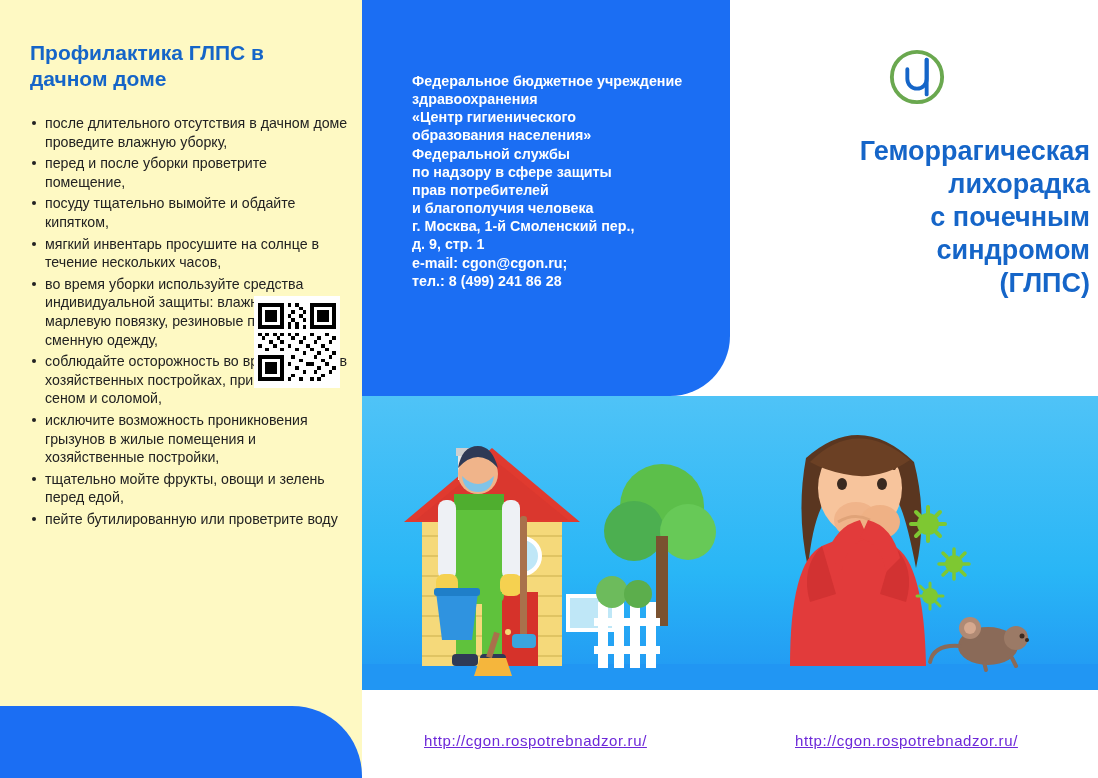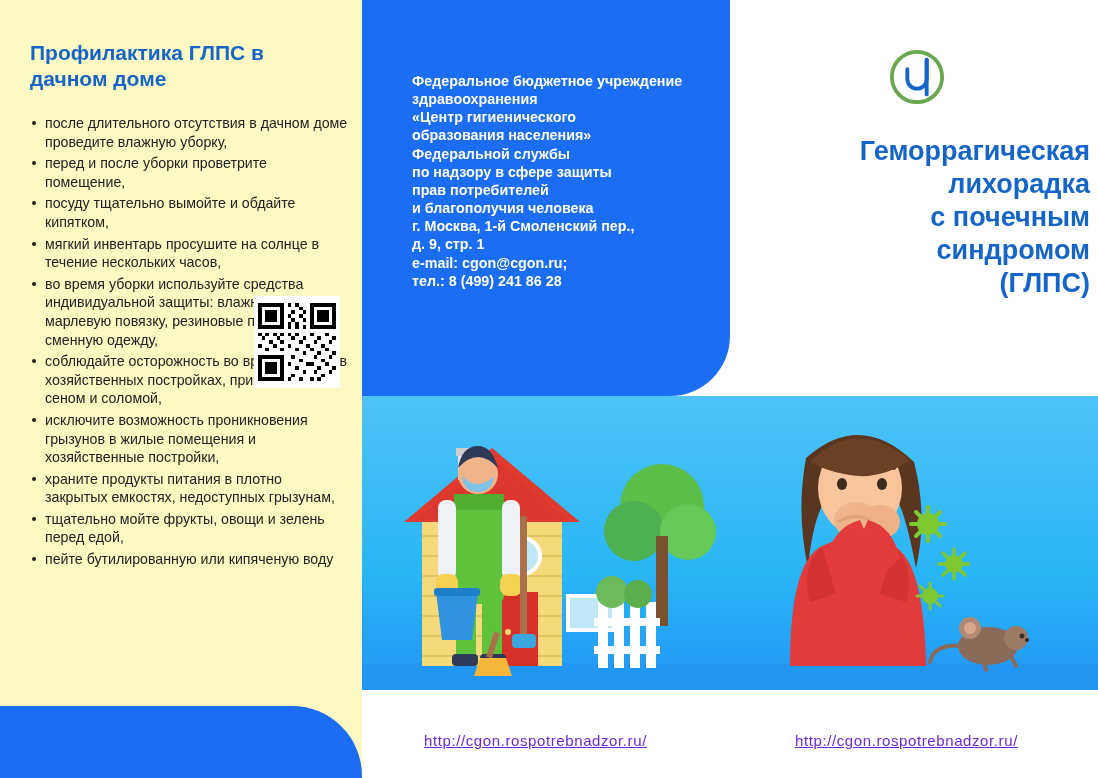--- a/index.html
+++ b/index.html
@@ -202,23 +202,22 @@
   <div class="left-panel">
     <div class="left-title">Профилактика ГЛПС в дачном доме</div>
     <ul class="left-list">
       <li>после длительного отсутствия в дачном доме проведите влажную уборку,</li>
       <li>перед  и после уборки проветрите помещение,</li>
       <li>посуду тщательно вымойте и обдайте кипятком,</li>
       <li>мягкий инвентарь просушите на солнце в течение нескольких часов,</li>
       <li>во время уборки используйте средства индивидуальной защиты: влажную ватно-марлевую повязку, резиновые перчатки, сменную одежду,</li>
       <li>соблюдайте осторожность во время работы в хозяйственных постройках, при контакте с сеном и соломой,</li>
       <li>исключите возможность проникновения грызунов в жилые помещения и хозяйственные постройки,</li>
-      <li>храните продукты питания в плотно закрытых емкостях, недоступных грызунам,</li>
       <li>тщательно мойте фрукты, овощи и зелень перед едой,</li>
-      <li>пейте бутилированную или кипяченую воду</li>
+      <li>пейте бутилированную или проветрите воду</li>
     </ul>
     <div class="left-blue-corner"></div>
   </div>
 
   <div class="blue-top"></div>
   <div class="blue-top-inner">
     <div class="org-text" style="left:50px">Федеральное бюджетное учреждение
 здравоохранения
 «Центр гигиенического
 образования населения»

